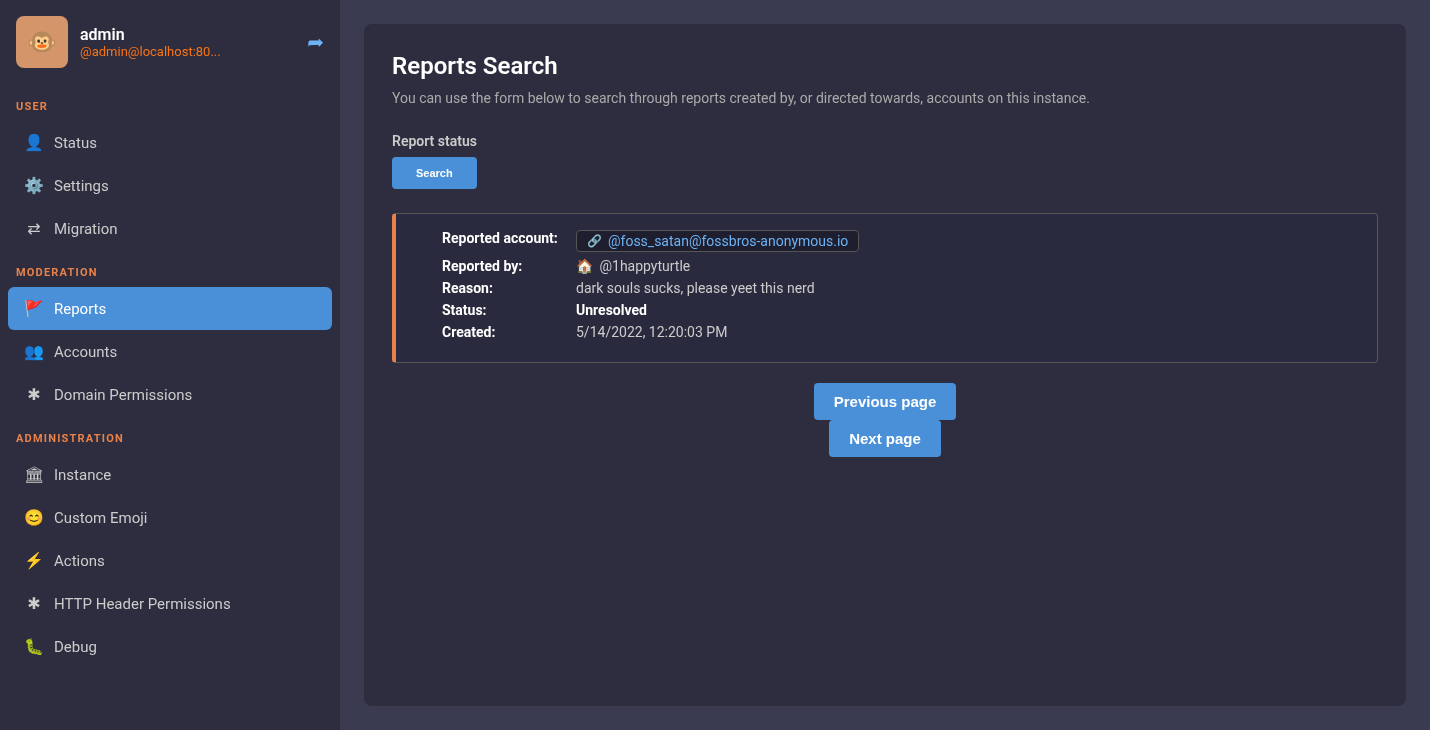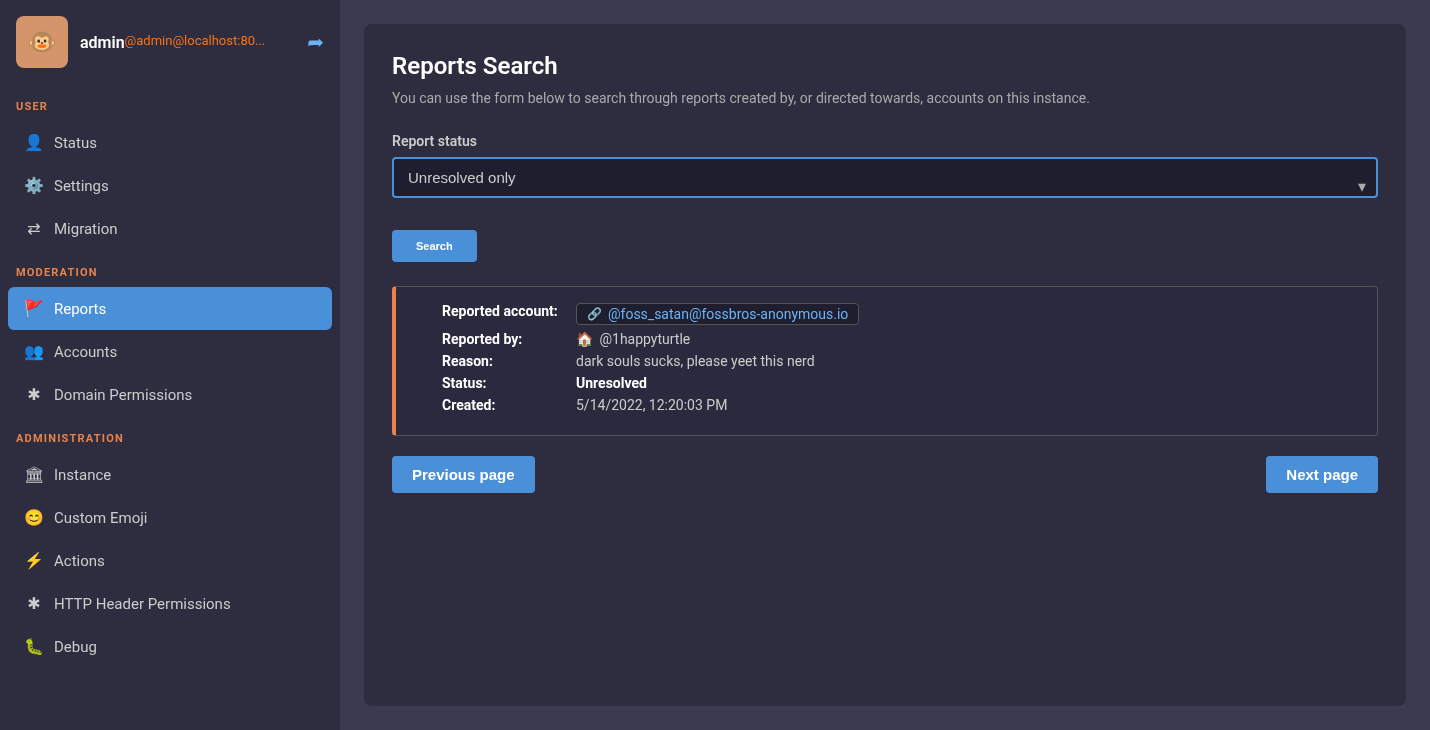--- a/index.html
+++ b/index.html
@@ -38,20 +38,21 @@
       border-radius: 8px;
       display: flex;
       align-items: center;
       justify-content: center;
       font-size: 24px;
       flex-shrink: 0;
     }
 
     .user-info {
       display: flex;
+      flex-direction: column;
     }
 
     .user-name {
       color: #ffffff;
       font-size: 16px;
       font-weight: 600;
     }
 
     .user-handle {
       color: #f97316;
@@ -243,20 +244,21 @@
       color: #ffffff;
       font-weight: 700;
     }
 
     
     .pagination {
       display: flex;
       justify-content: space-between;
       align-items: center;
       margin-top: 8px;
+      flex-direction: column;
     }
 
     .page-button {
       background: #4a90d9;
       color: #ffffff;
       border: none;
       padding: 10px 20px;
       font-size: 15px;
       font-weight: 600;
       border-radius: 4px;
@@ -336,28 +338,20 @@
     <span>Debug</span>
   </a>
 </div>
 
 <div class="main-content">
   <div class="content-card">
     <h1 class="page-title">Reports Search</h1>
     <p class="page-description">You can use the form below to search through reports created by, or directed towards, accounts on this instance.</p>
 
     <label class="form-label">Report status</label>
-    <div class="select-wrapper">
-      <select class="form-select">
-        <option>Unresolved only</option>
-        <option>All</option>
-        <option>Resolved only</option>
-      </select>
-      <span class="select-arrow">▾</span>
-    </div>
 
     <button class="search-button">Search</button>
 
     <div class="report-card">
       <div class="report-row">
         <span class="report-label">Reported account:</span>
         <a class="account-link">
           <span class="account-link-icon">🔗</span>
           <span>@foss_satan@fossbros-anonymous.io</span>
         </a>

